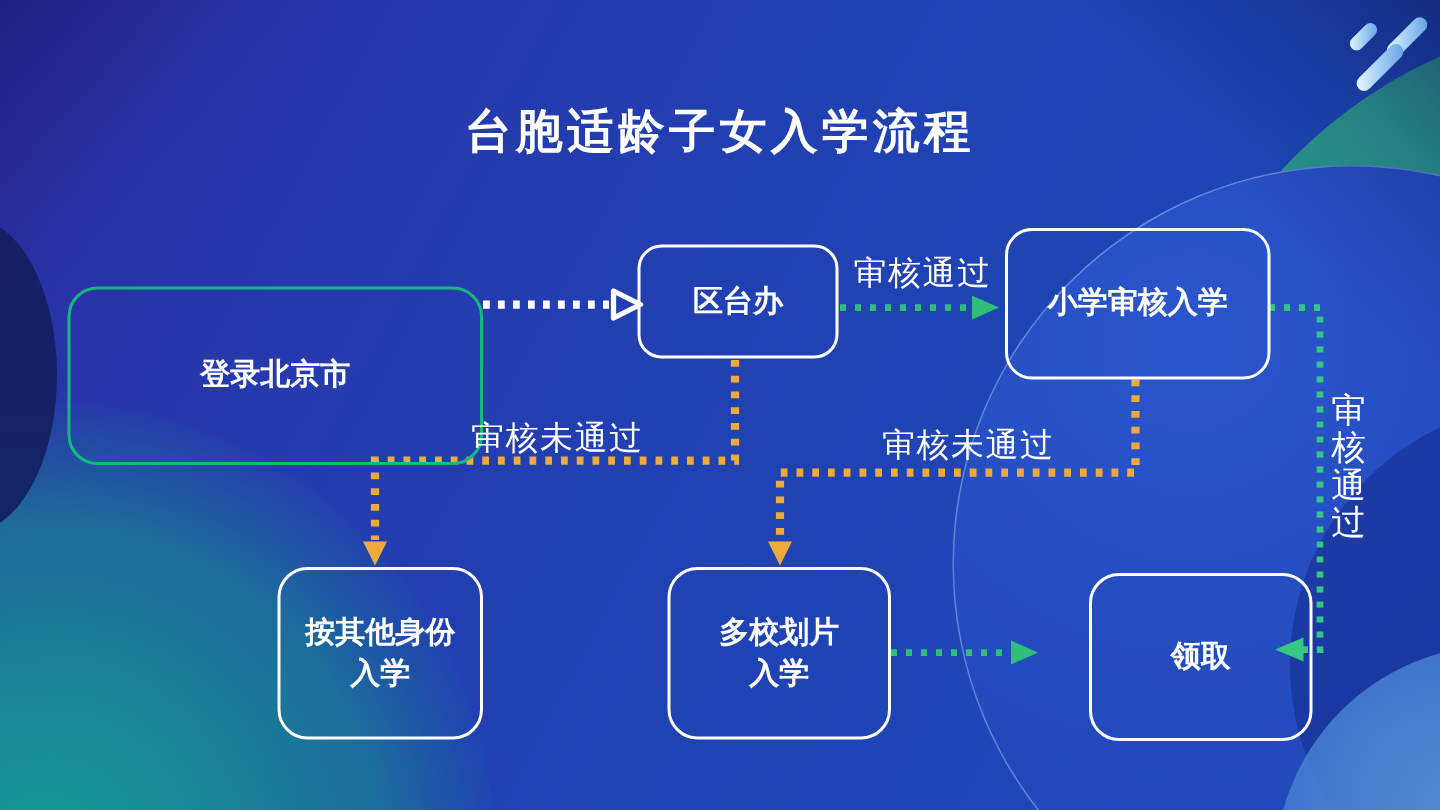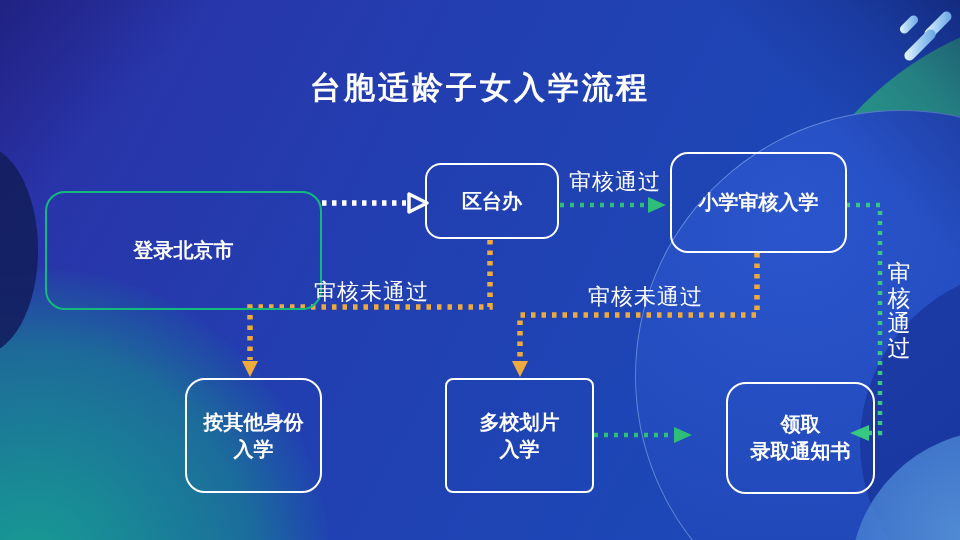--- a/index.html
+++ b/index.html
@@ -37,21 +37,21 @@
   .title{position:absolute;left:0;top:67px;width:100%;text-align:center;
     color:#fff;font-size:31px;font-weight:bold;letter-spacing:3px;}
   
   .node{position:absolute;border:2.5px solid #fff;border-radius:18px;
     display:flex;flex-direction:column;align-items:center;justify-content:center;
     color:#fff;font-weight:bold;text-align:center;font-size:20px;line-height:1.35;z-index:3;}
   .n-register{left:45px;top:143px;width:273px;height:115px;border-color:#14b97e;border-radius:20px;margin-top:48px;}
   .n-district{left:425px;top:163px;width:130px;height:72px;border-radius:16px;}
   .n-school{left:670px;top:152px;width:173px;height:97px;gap:27px;}
   .n-other{left:185px;top:378px;width:133px;height:111px;border-radius:20px;}
-  .n-multi{left:445px;top:378px;width:145px;height:111px;border-radius:8px;}
+  .n-multi{left:445px;top:378px;width:145px;height:111px;border-radius:20px;}
   .n-notice{left:698px;top:382px;width:145px;height:108px;border-radius:20px;margin-left:28px;}
   
   .elabel{position:absolute;color:#fff;font-weight:normal;font-size:22px;z-index:3;
     letter-spacing:1px;white-space:nowrap;}
   .l-pass-top{left:560px;top:167px;width:110px;text-align:center;}
   .l-fail-left{left:314px;top:277px;}
   .l-fail-right{left:588px;top:282px;}
   .l-pass-right{left:886px;top:261px;width:26px;font-size:23px;line-height:25px;
     word-break:break-all;text-align:center;white-space:normal;letter-spacing:0;}
   .edges{position:absolute;left:0;top:0;z-index:2;pointer-events:none;}
@@ -111,21 +111,20 @@
   <div class="node n-other">
     <span>按其他身份</span>
     <span>入学</span>
   </div>
   <div class="node n-multi">
     <span>多校划片</span>
     <span>入学</span>
   </div>
   <div class="node n-notice">
     <span>领取</span>
-    <span>录取通知书</span>
   </div>
 
   <div class="elabel l-pass-top">审核通过</div>
   <div class="elabel l-fail-left">审核未通过</div>
   <div class="elabel l-fail-right">审核未通过</div>
   <div class="elabel l-pass-right">审核通过</div>
 
 </div>
 
 </body></html>

